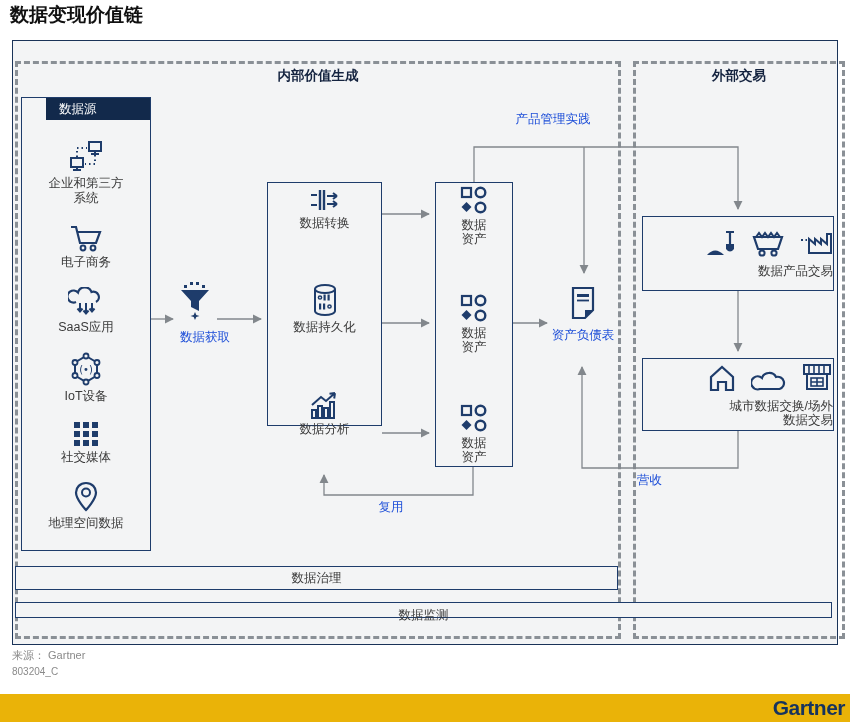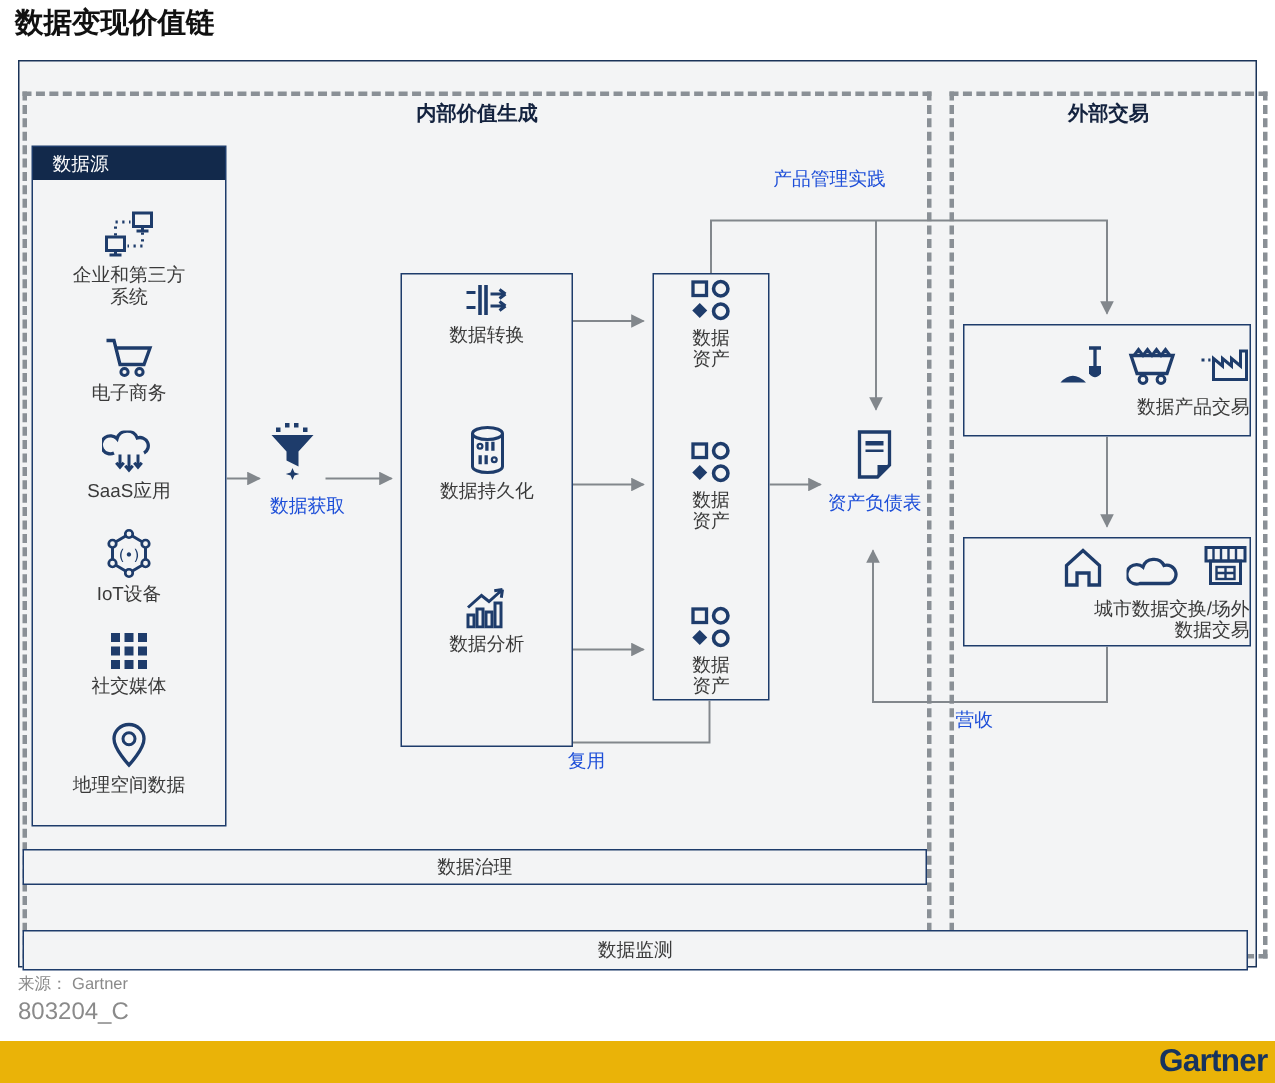--- a/index.html
+++ b/index.html
@@ -20,41 +20,41 @@
     font-size:12.5px;font-weight:700;text-align:center;line-height:19px;z-index:4;
   }
   .region{position:absolute;border:3px dashed #8a9096;box-sizing:border-box;z-index:1;}
   .region-internal{left:2px;top:20px;width:606px;height:578px;}
   .region-external{left:620px;top:20px;width:212px;height:578px;}
   .region-title{position:absolute;top:26px;font-size:13.5px;font-weight:700;color:#14233f;text-align:center;z-index:2;}
   .rt-internal{left:2px;width:606px;}
   .rt-external{left:620px;width:212px;}
   .box{position:absolute;border:1.5px solid #1e3c6b;box-sizing:border-box;background:#f3f4f5;z-index:2;}
   .sources-box{left:8px;top:56px;width:130px;height:454px;display:flex;flex-direction:column;}
-  .sources-header{background:#12294b;color:#fff;font-size:12.5px;height:22px;line-height:22px;padding-left:13px;}
+  .sources-header{background:#12294b;color:#fff;font-size:12.5px;height:22px;line-height:22px;padding-left:13px;margin-left:24px;}
   .sources-body{flex:1;display:flex;flex-direction:column;justify-content:space-evenly;align-items:center;padding:2px 0;}
   .src-item{text-align:center;}
   .lbl{font-size:12.5px;color:#3a3a3a;line-height:1.15;text-align:center;}
   .icon{display:block;margin:0 auto 3px auto;}
   .icon svg{display:block;margin:0 auto;}
-  .proc-box{left:254px;top:141px;width:115px;height:316px;}
+  .proc-box{left:254px;top:141px;width:115px;height:244px;}
   .proc-group{position:absolute;left:0;width:100%;text-align:center;}
   .assets-box{left:422px;top:141px;width:78px;height:285px;}
   .asset-group{position:absolute;left:0;width:100%;text-align:center;}
   .abs{position:absolute;z-index:2;}
   .conn{position:absolute;left:0;top:0;z-index:2;pointer-events:none;}
   .bar{
     position:absolute;border:1.2px solid #1e3c6b;box-sizing:border-box;background:#f3f4f5;
     z-index:5;text-align:center;font-size:12.5px;color:#3a3a3a;
   }
   .gov-bar{left:2px;top:525px;width:603px;height:24px;line-height:22px;}
-  .mon-bar{left:2px;top:561px;width:817px;height:27px;line-height:24px;margin-top:18px;}
+  .mon-bar{left:2px;top:561px;width:817px;height:16px;line-height:24px;}
   .flow-label{font-size:12.5px;color:#1d4ed8;z-index:3;}
   .footer-src{position:absolute;left:12px;top:648px;font-size:11px;color:#8a8a8a;}
-  .footer-id{position:absolute;left:12px;top:666px;font-size:16px;color:#8a8a8a;}
+  .footer-id{position:absolute;left:12px;top:666px;font-size:10px;color:#8a8a8a;}
   .footer-bar{position:absolute;left:0;top:694px;width:850px;height:28px;background:#eab308;}
   .gartner-logo{
     position:absolute;right:5px;top:1px;font-size:21px;font-weight:700;color:#16335e;
     letter-spacing:-0.5px;line-height:26px;
   }
   .ext-box{left:629px;display:flex;flex-direction:column;justify-content:center;align-items:flex-end;}
   .ext-icons{display:flex;gap:14px;align-items:flex-end;margin-bottom:4px;}
 </style>
 </head>
 <body>

